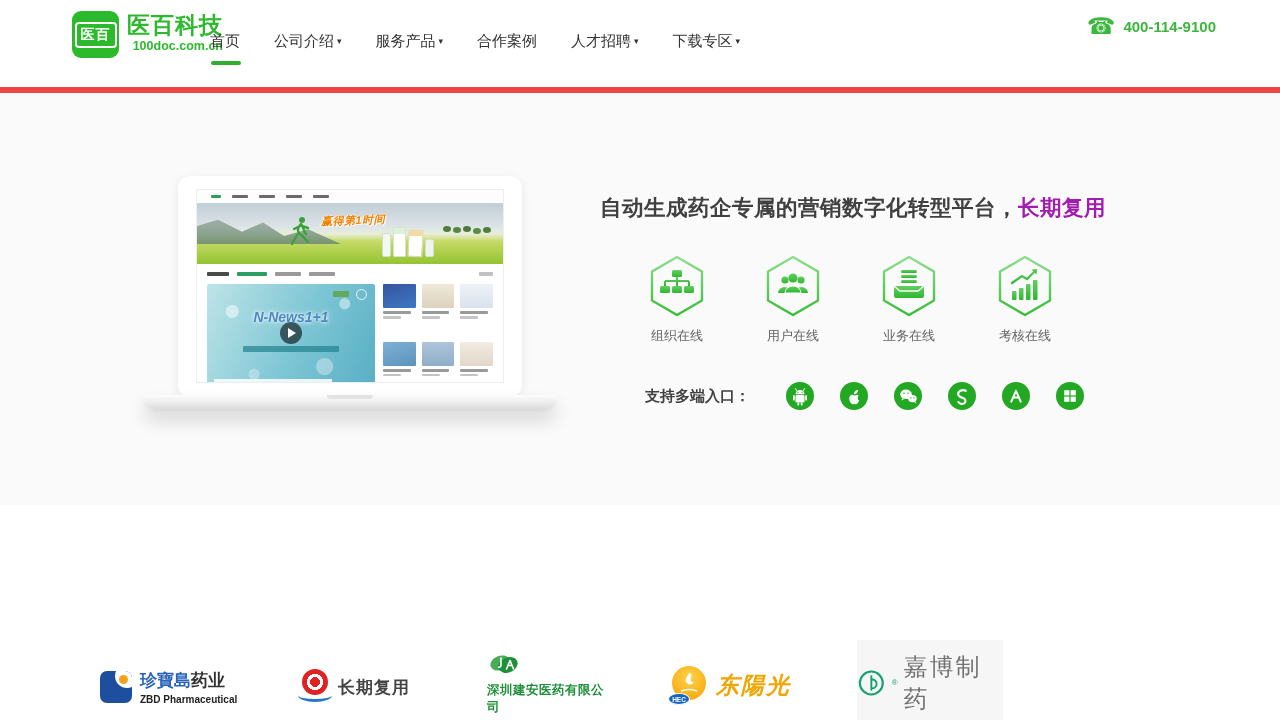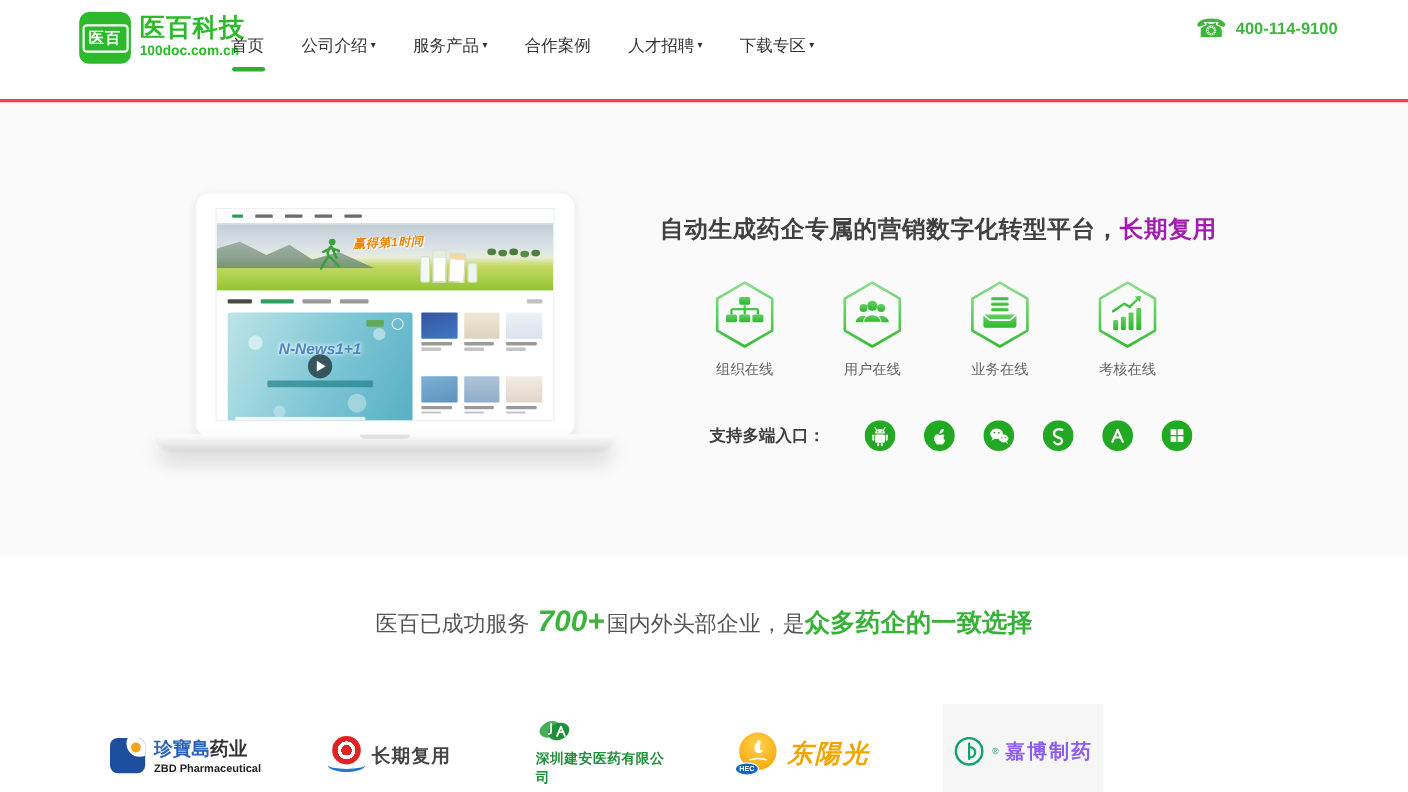--- a/index.html
+++ b/index.html
@@ -2,21 +2,21 @@
 <html><head>
 <meta charset="utf-8">
 <style>
   * { margin:0; padding:0; box-sizing:border-box; }
   html,body { width:1280px; height:720px; overflow:hidden; background:#fff;
               font-family:"Liberation Sans", sans-serif; }
   .page { position:relative; width:1280px; height:720px; }
 
   
   .header { position:absolute; top:0; left:0; width:1280px; height:93px; background:#fff;
-            border-bottom:3px solid #ef4444; z-index:5; }
+            border-bottom:6px solid #ef4444; z-index:5;text-align:right; }
   .logo-wrap { position:absolute; left:72px; top:11px; display:flex; align-items:flex-start; gap:8px; }
   .logo-square { width:47px; height:47px; background:#2cba2c; border-radius:9px;
                  display:flex; align-items:center; justify-content:center; }
   .logo-square .inner { border:2px solid #fff; border-radius:4px; padding:2px 4px;
                         color:#fff; font-size:14px; font-weight:bold; letter-spacing:1px; }
   .brand-col { display:flex; flex-direction:column; line-height:1.1; padding-top:2px; }
   .brand-name { color:#2cba2c; font-size:23px; font-weight:800; letter-spacing:1px; }
   .brand-domain { color:#2cba2c; font-size:12.5px; font-weight:700; margin-top:2px; }
 
   .nav { position:absolute; left:210px; top:32px; display:flex; gap:34px; }
@@ -157,21 +157,21 @@
       background:radial-gradient(circle at 50% 35%,#ffd24d,#f5a000); position:relative; overflow:hidden; }
   .dyg-hec { position:absolute; left:-4px; bottom:-1px; width:22px; height:12px; background:#1565c0;
       border:1px solid #fff; border-radius:50%; color:#fff; font-size:6.5px; font-weight:700;
       display:flex; align-items:center; justify-content:center; }
   .dyg-name { font-size:23px; font-weight:800; font-style:italic; color:#f0a500; letter-spacing:2px; }
 
   
   .jiabo-box { position:absolute; left:857px; top:135px; width:146px; height:85px; background:#f6f6f6;
       display:flex; align-items:center; justify-content:center; gap:6px; }
   .jb-reg { font-size:8px; color:#12a173; vertical-align:10px; }
-  .jb-name { font-size:18px; font-weight:700; color:#8b5cf6; letter-spacing:2px; }
+  .jb-name { font-size:24px; font-weight:400; color:#737373; letter-spacing:2px; }
 
   
   .kzy-text { display:flex; flex-direction:column; line-height:1.1; }
   .kzy-name { font-size:17px; font-weight:800; color:#9b1c26; letter-spacing:1px; }
   .kzy-sub { font-size:8.5px; color:#9b1c26; margin-top:2px; letter-spacing:1px; }
 </style>
 </head>
 <body>
 
 <div class="page">
@@ -419,23 +419,20 @@
           <rect x="14.6" y="8.2" width="5.2" height="5.2" fill="#fff"></rect>
           <rect x="8.2" y="14.6" width="5.2" height="5.2" fill="#fff"></rect>
           <rect x="14.6" y="14.6" width="5.2" height="5.2" fill="#fff"></rect>
         </svg>
       </div>
     </div>
   </div>
 
   
   <div class="clients">
-    <div class="headline">
-      <span class="lead">医百已成功服务 </span><span class="number">700+</span><span class="middle">国内外头部企业，是</span><span class="accent">众多药企的一致选择</span>
-    </div>
 
     <div class="logo-cell" style="left:100px; top:152px; height:60px;">
       <div class="zbd-mark">
           <div class="zbd-dot"></div>
         </div>
       <div class="zbd-text">
         <div class="cn"><span class="b serifish">珍寶島</span><span class="d">药业</span></div>
         <div class="en">ZBD Pharmaceutical</div>
       </div>
     </div>

